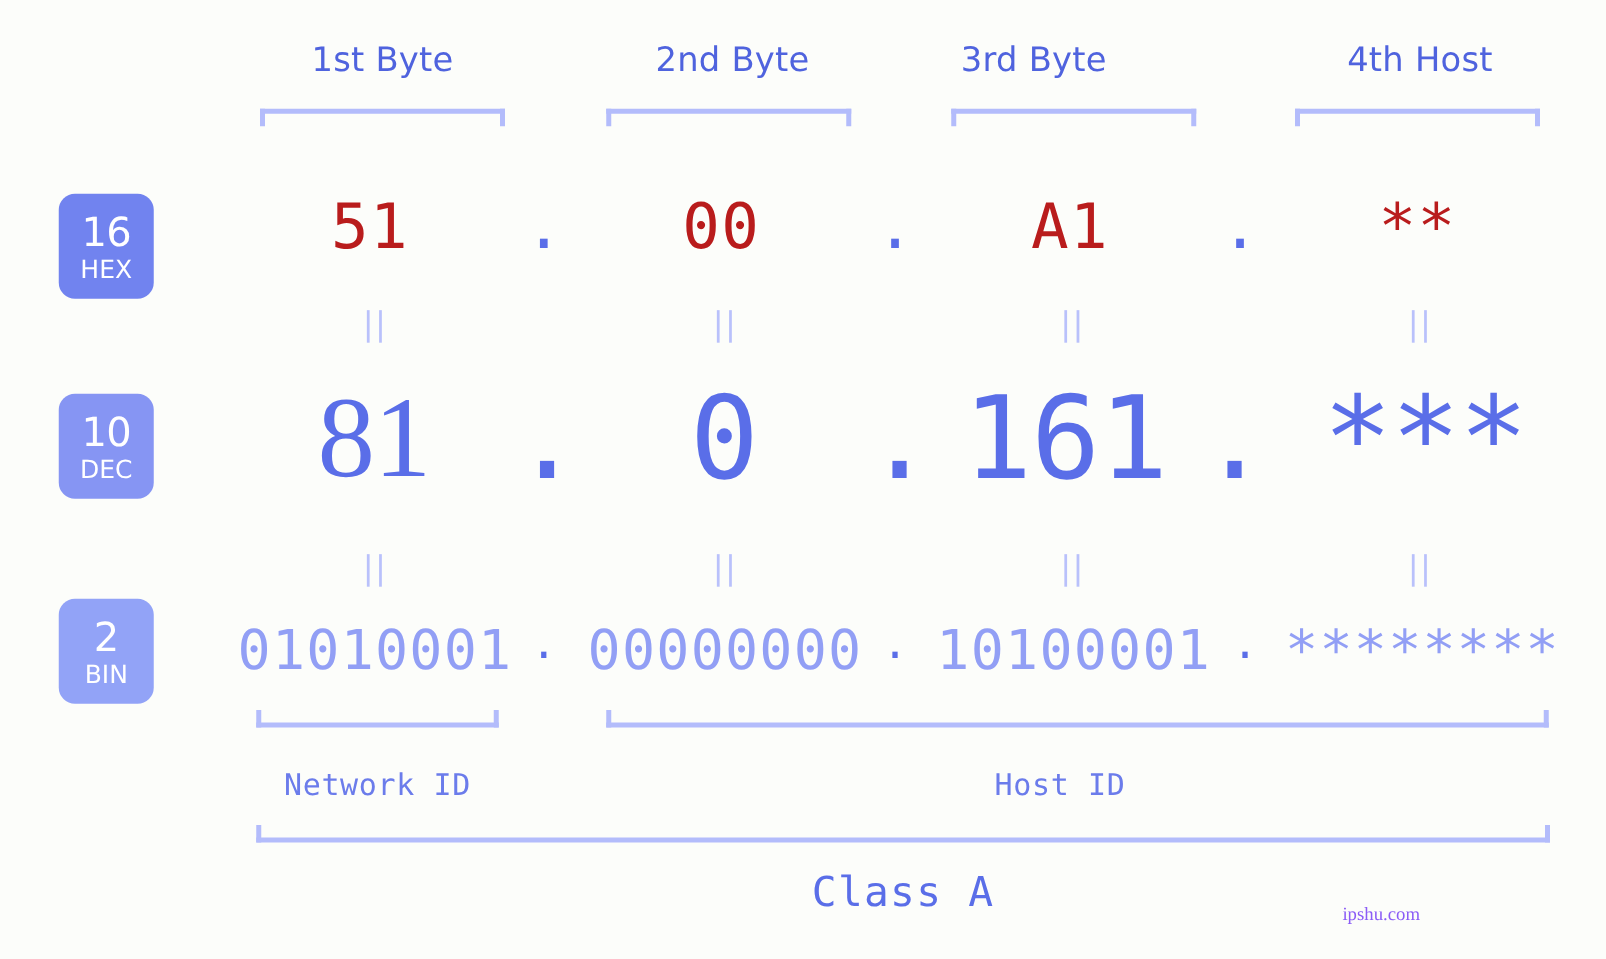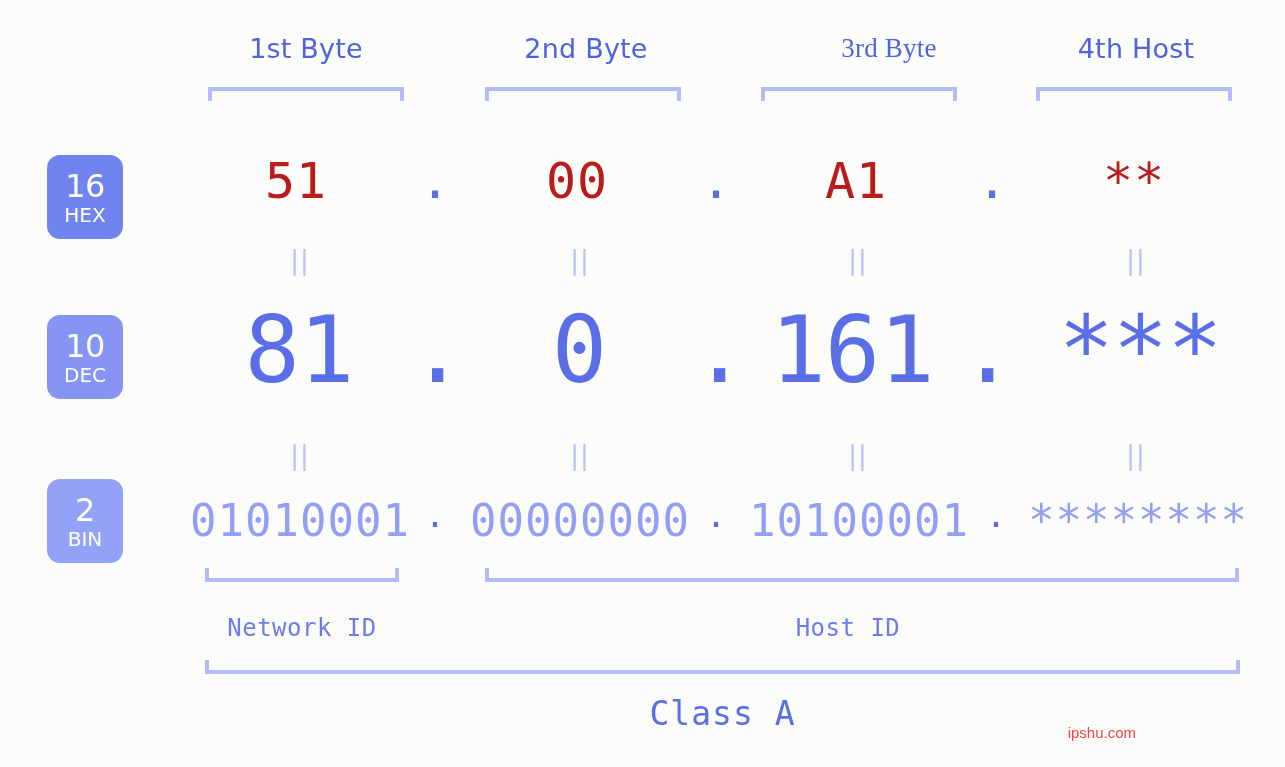--- a/index.html
+++ b/index.html
@@ -175,34 +175,34 @@
     color: #5a6ee8;
     white-space: nowrap;
     letter-spacing: 1px;
   }
 
   
   #watermark {
     position: absolute;
     right: 12px;
     bottom: 26px;
-    font-family: Liberation Sans, sans-serif;
+    font-family: Liberation Serif, serif;
     font-size: 15px;
-    color: #ef4444;
+    color: #8b5cf6;
     letter-spacing: 0px;
   }
 </style>
 </head>
 <body>
 
 <div id="stage">
 
   <div class="byte-label" style="left:186px;">1st Byte</div>
   <div class="byte-label" style="left:466px;">2nd Byte</div>
-  <div class="byte-label" style="left:769px;font-family:Liberation Serif, serif;">3rd Byte</div>
+  <div class="byte-label" style="left:707px;">3rd Byte</div>
   <div class="byte-label" style="left:1016px;">4th Host</div>
 
   <div class="bracket-top" style="left:208px; width:196px;"></div>
   <div class="bracket-top" style="left:485px; width:196px;"></div>
   <div class="bracket-top" style="left:761px; width:196px;"></div>
   <div class="bracket-top" style="left:1036px; width:196px;"></div>
 
   <div class="badge" id="badge-hex">
     <span class="num">16</span>
     <span class="nm">HEX</span>
@@ -225,21 +225,21 @@
     <div class="dot" style="left:972px;">.</div>
     <div class="val-cell" style="left:1014px;">**</div>
   </div>
 
   <div class="eq eq-row1" style="left:280px;">||</div>
   <div class="eq eq-row1" style="left:560px;">||</div>
   <div class="eq eq-row1" style="left:838px;">||</div>
   <div class="eq eq-row1" style="left:1116px;">||</div>
 
   <div class="row-dec">
-    <div class="val-cell" style="left:179px;">81</div>
+    <div class="val-cell" style="left:179px;font-family:Liberation Serif, serif;">81</div>
     <div class="dot" style="left:410px;">.</div>
     <div class="val-cell" style="left:459px;">0</div>
     <div class="dot" style="left:692px;">.</div>
     <div class="val-cell" style="left:732px;">161</div>
     <div class="dot" style="left:960px;">.</div>
     <div class="val-cell" style="left:1020px;">***</div>
   </div>
 
   <div class="eq eq-row2" style="left:280px;">||</div>
   <div class="eq eq-row2" style="left:560px;">||</div>

